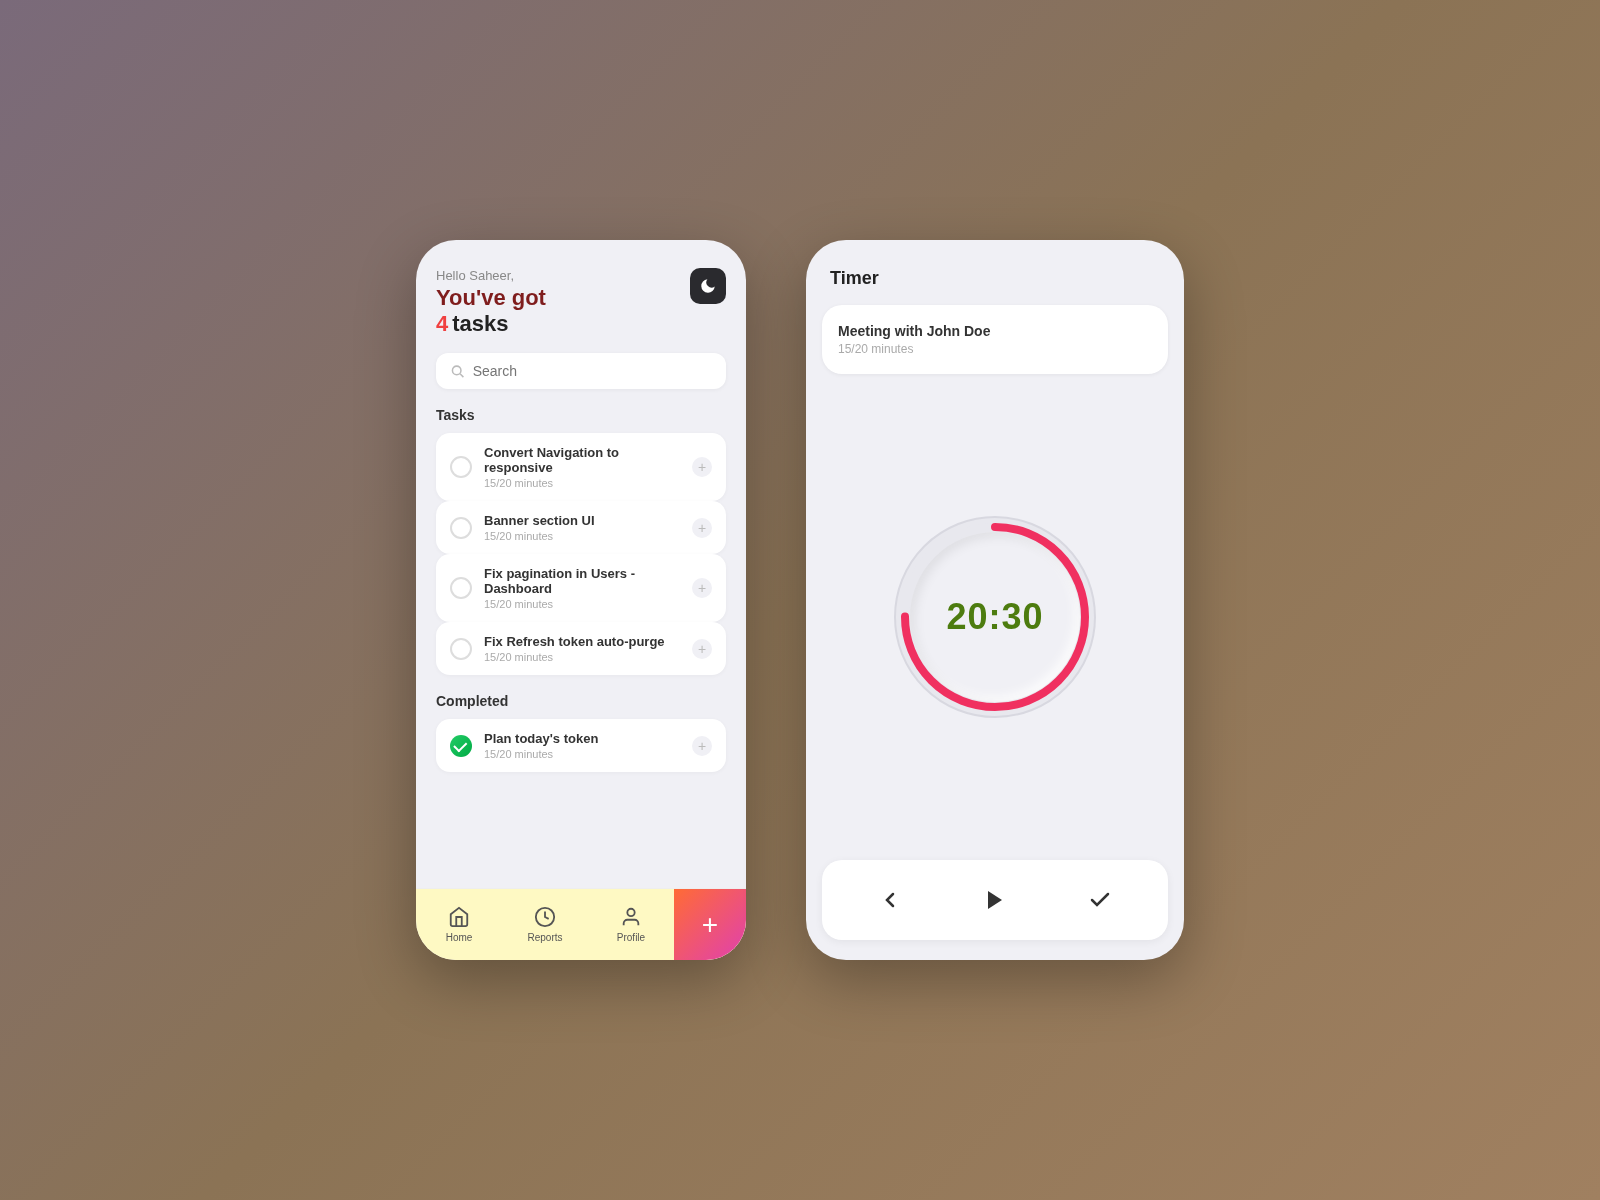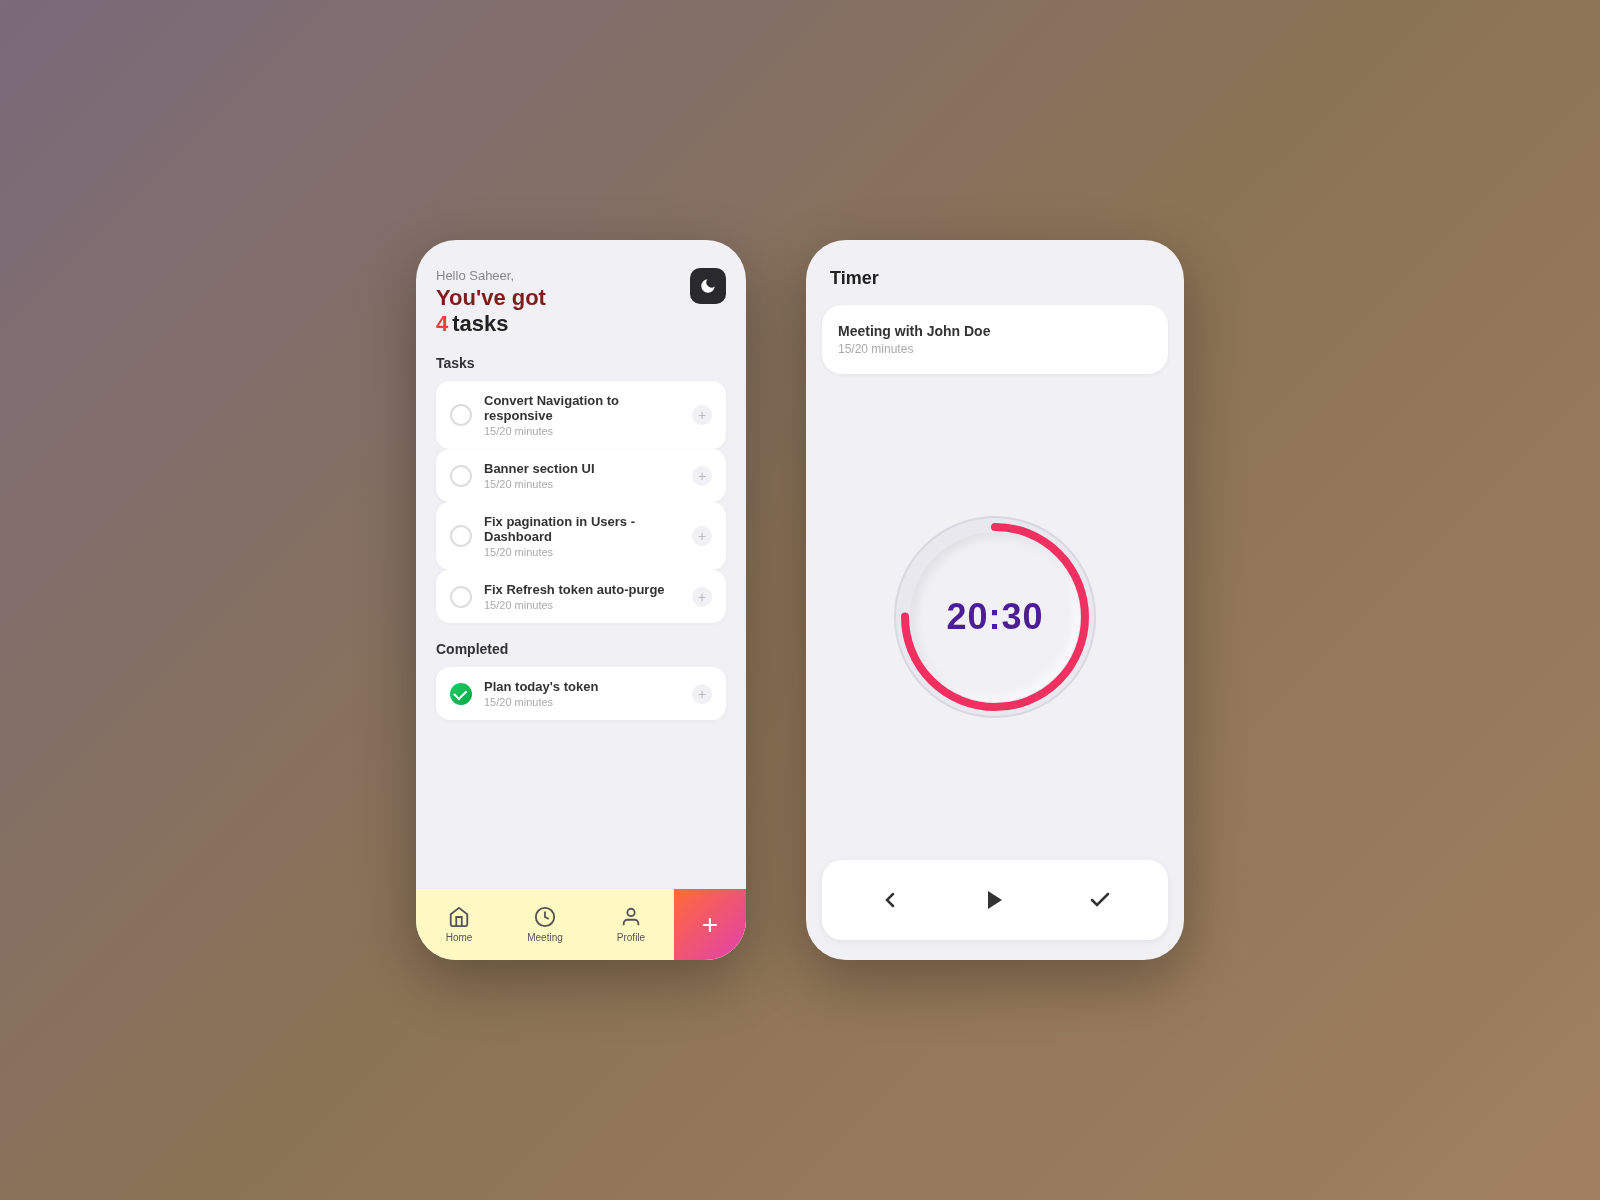--- a/index.html
+++ b/index.html
@@ -283,21 +283,21 @@
       background: #f0f0f5;
       box-shadow: inset 4px 4px 12px rgba(0,0,0,0.08), inset -4px -4px 12px rgba(255,255,255,0.9);
       display: flex;
       align-items: center;
       justify-content: center;
     }
 
     .timer-display {
       font-size: 36px;
       font-weight: 700;
-      color: #4c1d95;
+      color: #4d7c0f;
       letter-spacing: 1px;
       text-align: center;
     }
 
     .timer-progress {
       fill: none;
       stroke: #f03060;
       stroke-width: 8;
       stroke-linecap: round;
     }
@@ -347,20 +347,27 @@
           <span style="font-size:22px;font-weight:700;color:#222;"> tasks</span>
         </div>
       </div>
       <div class="dark-mode-btn">
         <svg viewBox="0 0 24 24">
           <path d="M21 12.79A9 9 0 1 1 11.21 3 7 7 0 0 0 21 12.79z"></path>
         </svg>
       </div>
     </div>
 
+    <div class="search-bar">
+      <svg class="search-icon-svg" viewBox="0 0 24 24" fill="none" stroke="#bbb" stroke-width="2.5">
+        <circle cx="11" cy="11" r="7"></circle>
+        <line x1="16.5" y1="16.5" x2="22" y2="22"></line>
+      </svg>
+      <input type="text" placeholder="Search" style="">
+    </div>
 
     <div class="section-title">Tasks</div>
 
     <div class="task-list">
       <div class="task-item">
         <div class="task-circle"></div>
         <div class="task-info">
           <div class="task-name">Convert Navigation to responsive</div>
           <div class="task-time">15/20 minutes</div>
         </div>
@@ -414,21 +421,21 @@
         <path d="M3 9l9-7 9 7v11a2 2 0 0 1-2 2H5a2 2 0 0 1-2-2z"></path>
         <polyline points="9 22 9 12 15 12 15 22"></polyline>
       </svg>
       <span class="nav-label">Home</span>
     </div>
     <div class="nav-item">
       <svg width="22" height="22" viewBox="0 0 24 24" fill="none" stroke="#555" stroke-width="2">
         <circle cx="12" cy="12" r="10"></circle>
         <polyline points="12 6 12 12 16 14"></polyline>
       </svg>
-      <span class="nav-label">Meeting</span>
+      <span class="nav-label">Reports</span>
     </div>
     <div class="nav-item">
       <svg width="22" height="22" viewBox="0 0 24 24" fill="none" stroke="#555" stroke-width="2">
         <path d="M20 21v-2a4 4 0 0 0-4-4H8a4 4 0 0 0-4 4v2"></path>
         <circle cx="12" cy="7" r="4"></circle>
       </svg>
       <span class="nav-label">Profile</span>
     </div>
     <div class="nav-add">
       <span class="nav-add-icon">+</span>

